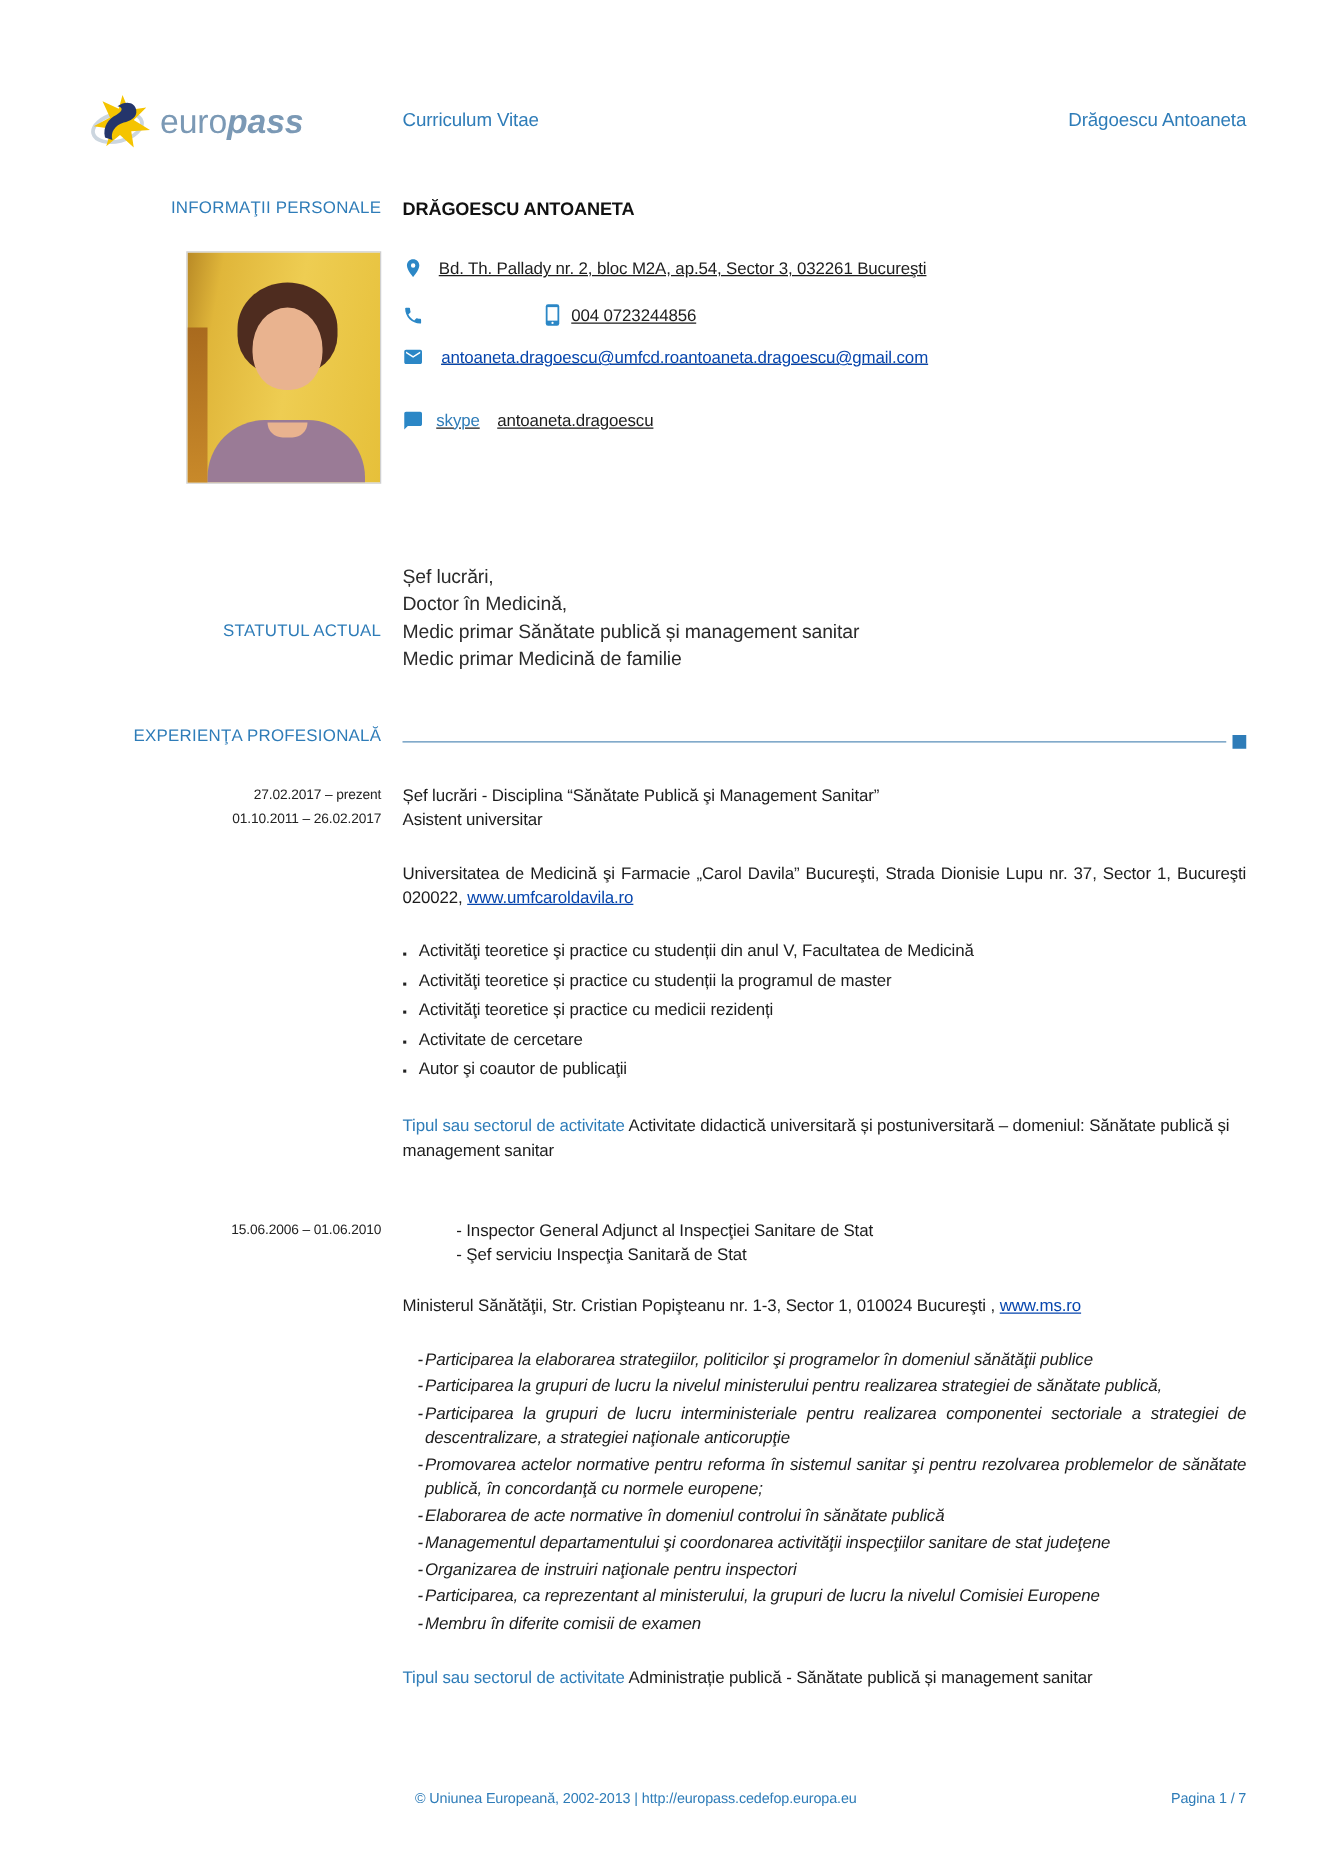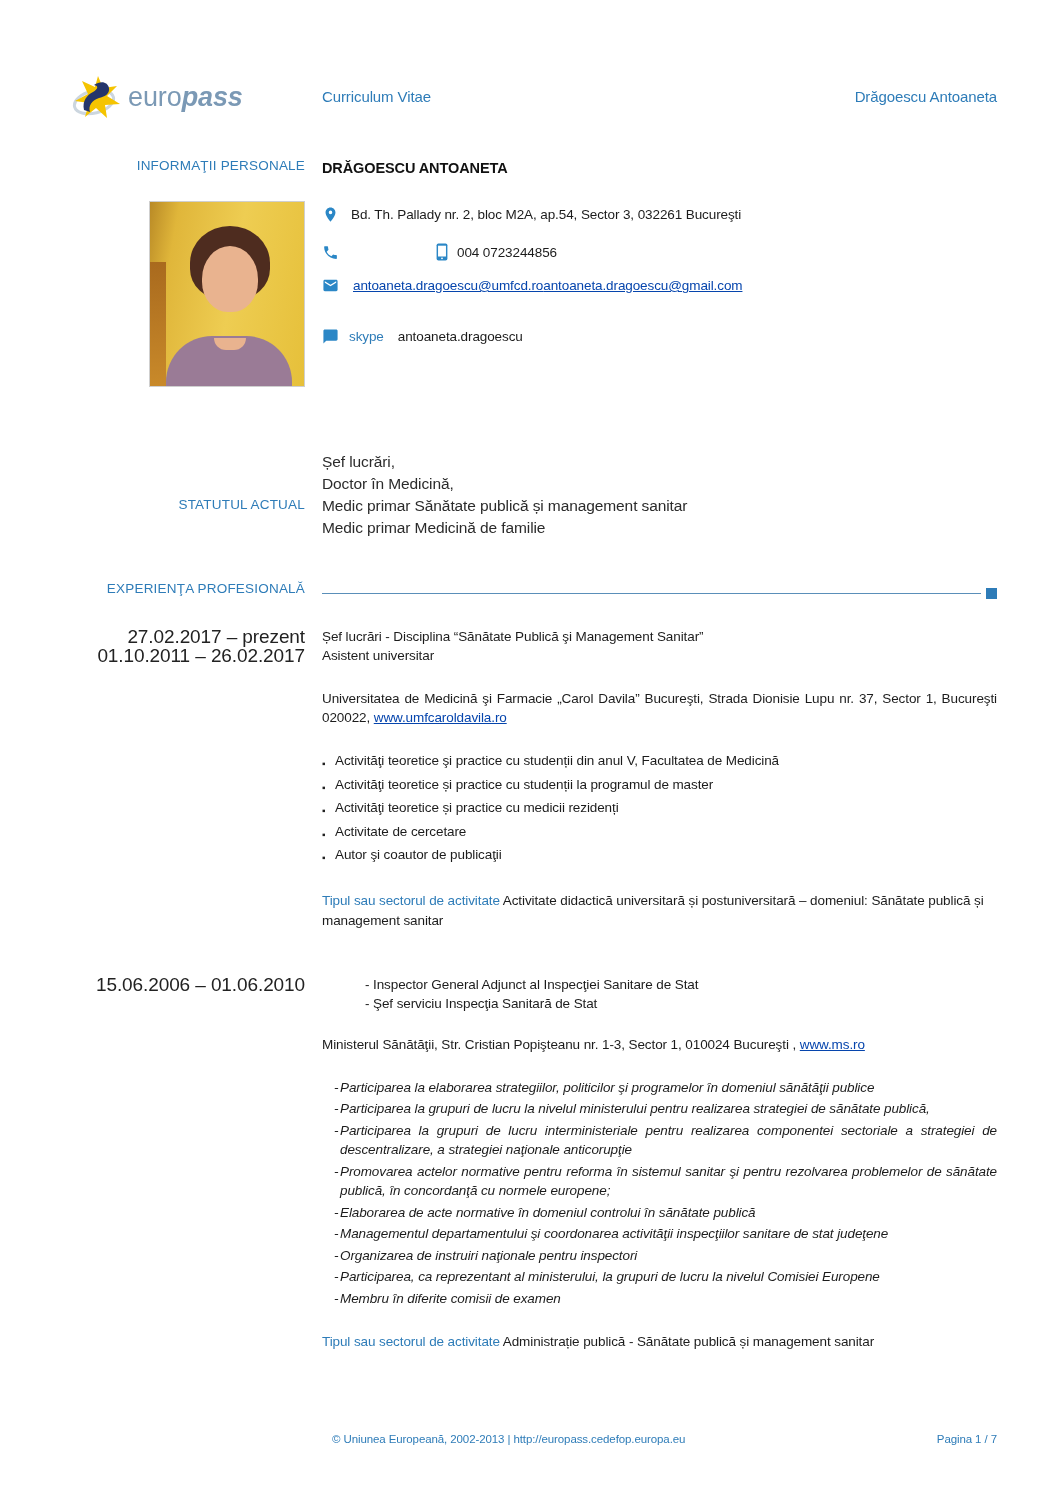--- a/index.html
+++ b/index.html
@@ -44,21 +44,21 @@
   .photo-hair { position: absolute; top: 24px; left: 40px; width: 80px; height: 74px;
     border-radius: 52% 52% 44% 44%; background: #4e2c1f; }
   .photo-face { position: absolute; top: 44px; left: 52px; width: 56px; height: 66px;
     border-radius: 50% 50% 46% 46%; background: #e9b38f; }
   .photo-body { position: absolute; bottom: 0; left: 16px; width: 126px; height: 50px;
     border-radius: 46px 46px 0 0; background: #9a7b96; }
   .photo-collar { position: absolute; bottom: 36px; left: 64px; width: 32px; height: 12px;
     border-radius: 0 0 16px 16px; background: #e9b38f; }
 
   .person-name { font-weight: 700; font-size: 14.5px; color: #111; padding-top: 2px; }
-  .contact-row { display: flex; align-items: flex-start; }
+  .contact-row { display: flex; align-items: flex-start; text-decoration: underline; }
   .contact-icon { width: 17px; height: 17px; flex: 0 0 17px; }
   .icon-fill { fill: #2b87c6; }
   .address-row { margin-top: 30px; }
   .address-row span { margin-left: 12px; padding-top: 1px; }
   .phone-row { margin-top: 20px; align-items: center; }
   .phone-gap { width: 96px; }
   .phone-row .mobile-ic { width: 14px; height: 18px; flex: 0 0 14px; }
   .phone-row .phone-num { margin-left: 8px; }
   .email-row { margin-top: 16px; }
   .email-links { display: flex; flex-direction: row; margin-left: 14px; line-height: 17.5px; }
@@ -72,21 +72,21 @@
   .status-label { padding-top: 46px; }
   .status-lines { font-size: 15.5px; color: #2b2b2b; line-height: 22px; }
 
   
   .exp-header { margin-top: 42px; }
   .exp-line { display: flex; align-items: center; height: 16px; margin-top: 4px; }
   .exp-rule { flex: 1; border-top: 1px solid #5a8fb9; }
   .exp-square { width: 11px; height: 11px; background: #2e7cb8; margin-left: 5px; flex: none; }
 
   .job1 { margin-top: 26px; }
-  .dates { font-size: 19px; color: #222; line-height: 19px; }
+  .dates { font-size: 11px; color: #222; line-height: 19px; }
   .job-titles { line-height: 19px; }
   .employer { margin-top: 24px; line-height: 19px; text-align: justify; }
   .bullets { margin: 24px 0 0 0; padding: 0; list-style: none; }
   .bullets li { display: flex; line-height: 20.5px; }
   .bullets li::before { content: "▪"; flex: 0 0 13px; font-size: 10px; padding-top: 3px; color: #222; }
   .bullets .li-text { flex: 1; }
   .sector { margin-top: 22px; line-height: 20px; }
   .sector-label { color: #2e7cb8; }
 
   .job2 { margin-top: 44px; }

